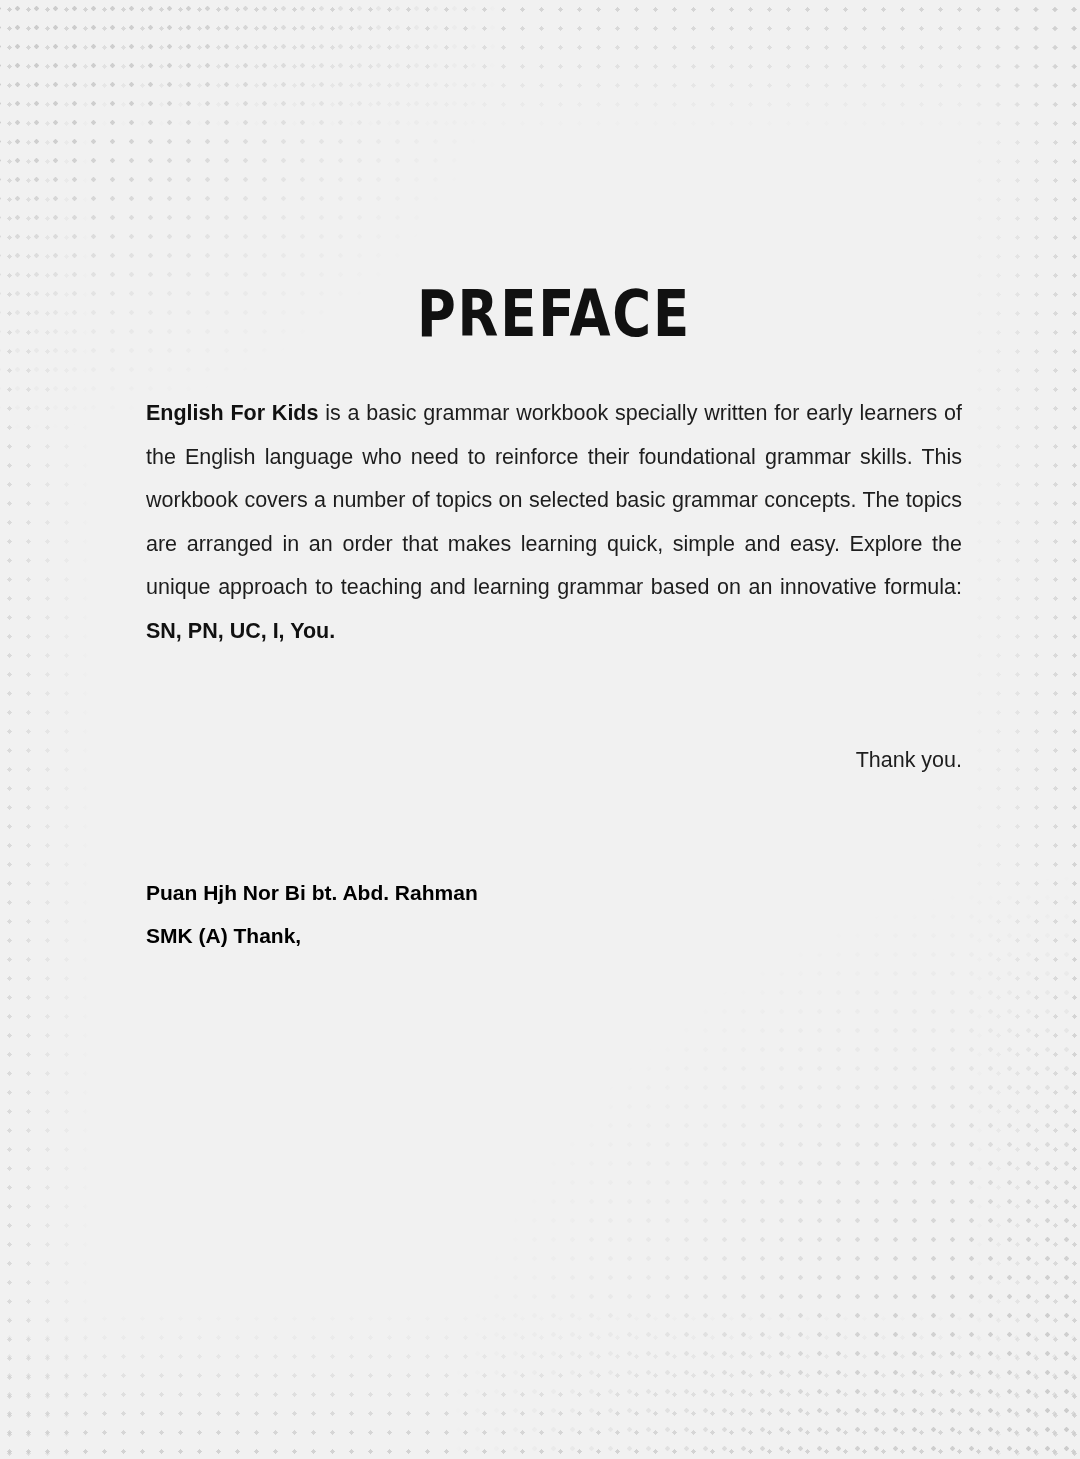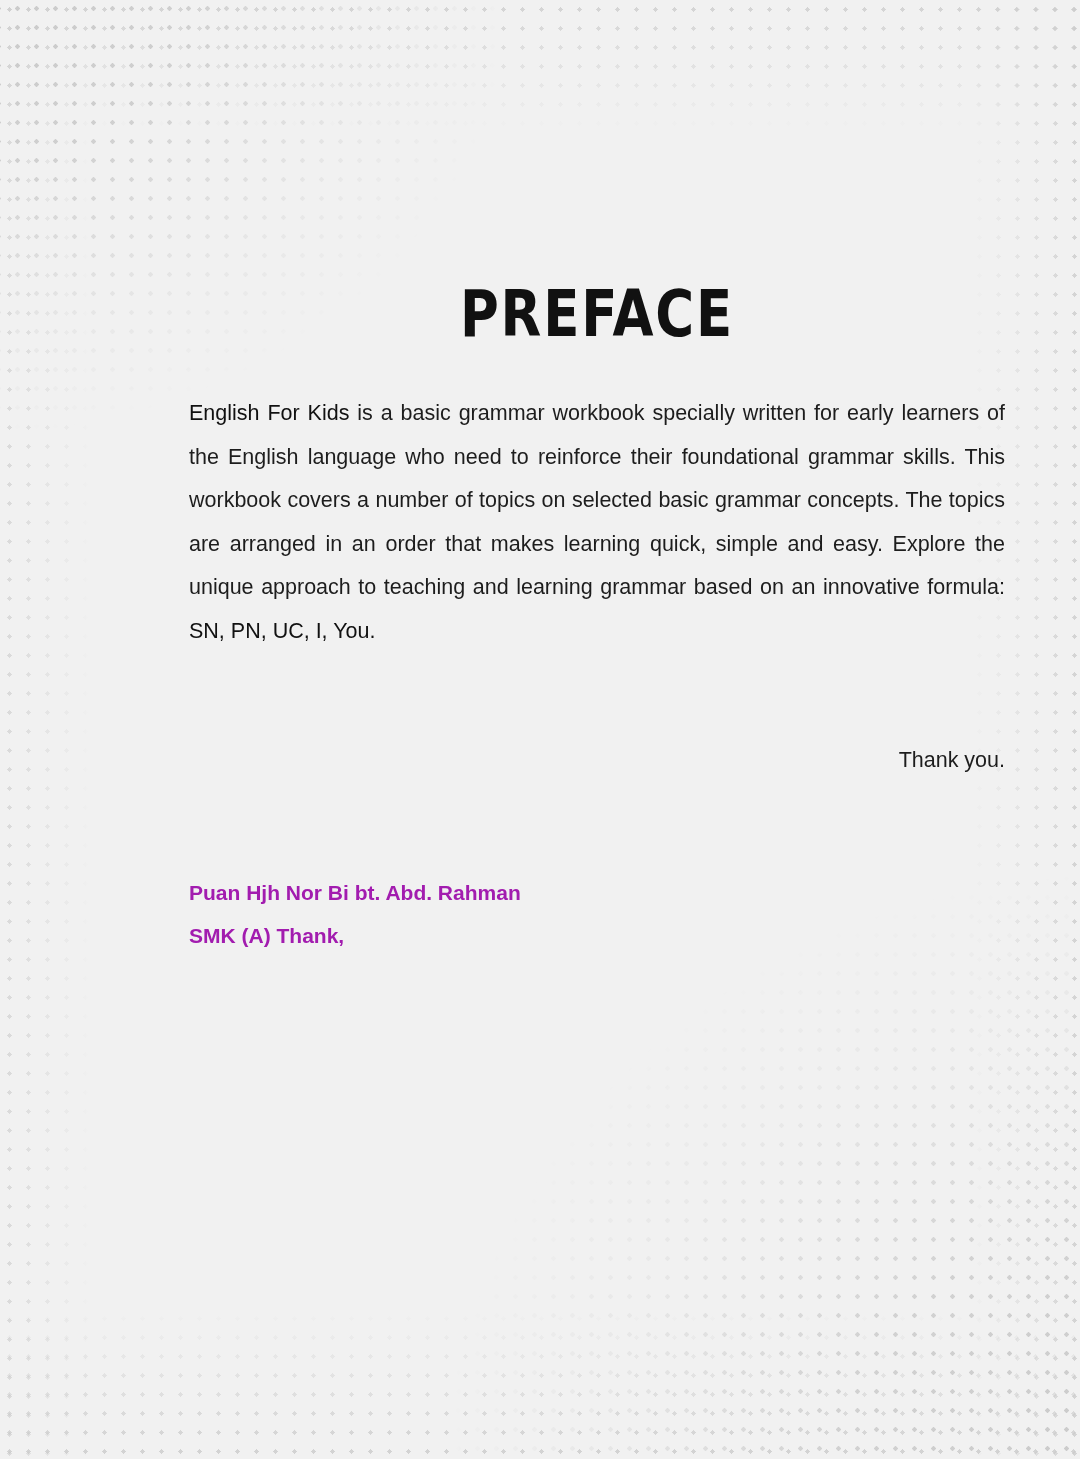--- a/index.html
+++ b/index.html
@@ -88,21 +88,20 @@
     mask-image: linear-gradient(to left, rgba(0,0,0,0.8) 0%, rgba(0,0,0,0) 100%);
   }
 
   
   .content {
     position: absolute;
     left: 146px;
     top: 0;
     width: 816px;
     height: 1223px;
-    margin-left: 43px;
   }
 
   .doc-title {
     margin: 0;
     padding-top: 282px;
     text-align: center;
     font-family: "DejaVu Sans", sans-serif;
     font-weight: 700;
     font-size: 64px;
     line-height: 1;
@@ -125,28 +124,28 @@
     color: #1d1d1d;
   }
   p.para.left {
     text-align: right;
   }
 
   .gap-lg { height: 43px; }
   .gap-md { height: 43px; }
   .gap-sig { height: 88px; }
 
-  strong { font-weight: 400; color: #111; }
+  strong { font-weight: 700; color: #111; }
 
   .signature p {
     margin: 0;
     font-size: 21px;
     line-height: 43px;
     font-weight: 700;
-    color: #a21caf;
+    color: #000000;
   }
 </style>
 </head>
 <body>
 
 <div class="page">
 
   <div class="dots dots-edge-top"></div>
   <div class="dots dots-edge-left"></div>
   <div class="dots dots-tl"></div>

